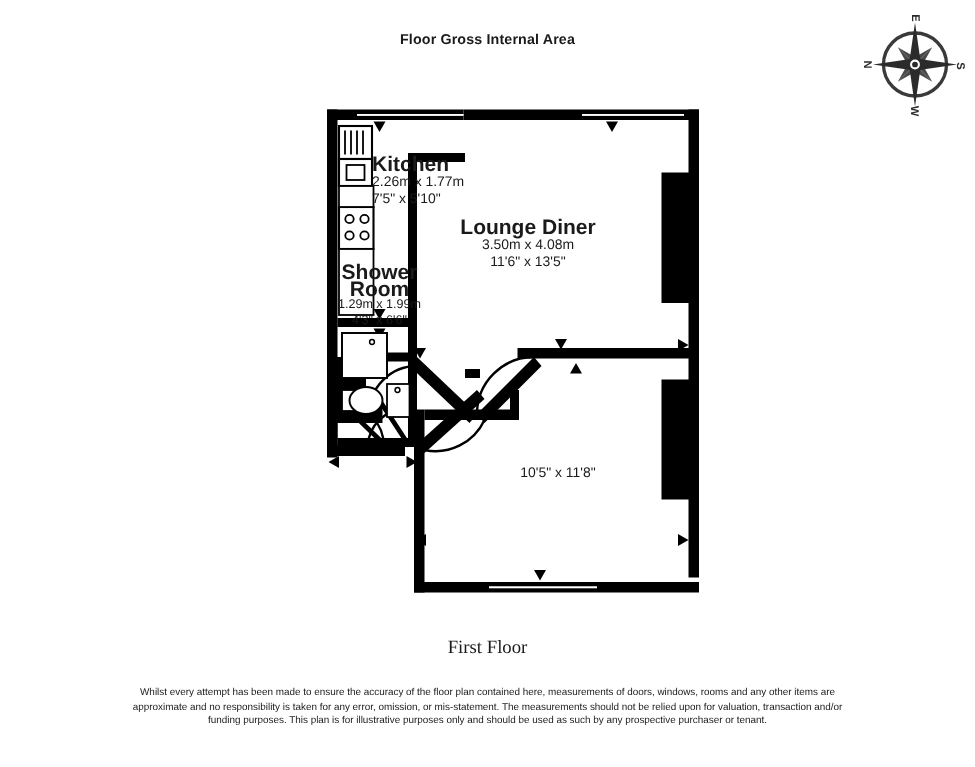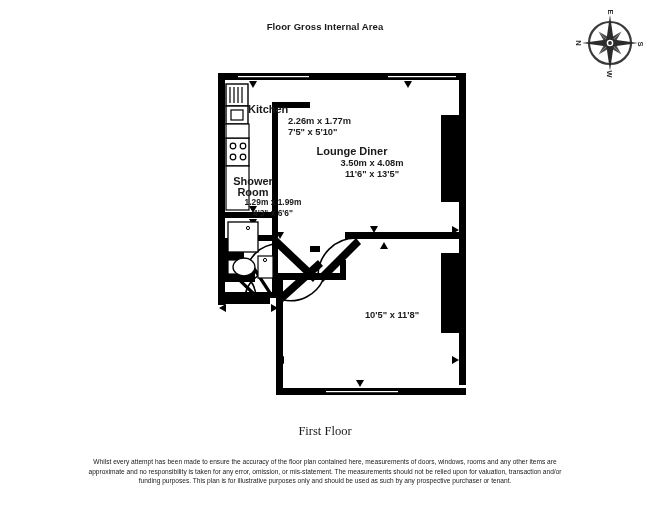--- a/index.html
+++ b/index.html
@@ -51,29 +51,28 @@
   }
 
   
   .room-label {
     position: absolute;
     text-align: center;
     line-height: 11.5px;
     white-space: nowrap;
   }
   .room-label .rm-name {
-    font-size: 11px;
+    font-size: 14px;
     font-weight: bold;
     display: block;
   }
   .room-label .rm-dim {
     font-size: 9.3px;
-    font-weight: bold;
+    font-weight: normal;
     display: block;
-    margin-left: 40px;
   }
 
   #label-kitchen      { left: 248px; top: 44px;  width: 120px; text-align: left; }
   #label-lounge       { left: 262px; top: 86px;  width: 180px; }
   #label-shower       { left: 203px; top: 116px; width: 100px; }
   #label-shower .rm-dim { font-size: 8.4px; line-height: 10.5px; }
   #label-shower .rm-name { line-height: 10.5px; }
   #label-bedroom      { left: 282px; top: 250px; width: 180px; }
 
   

